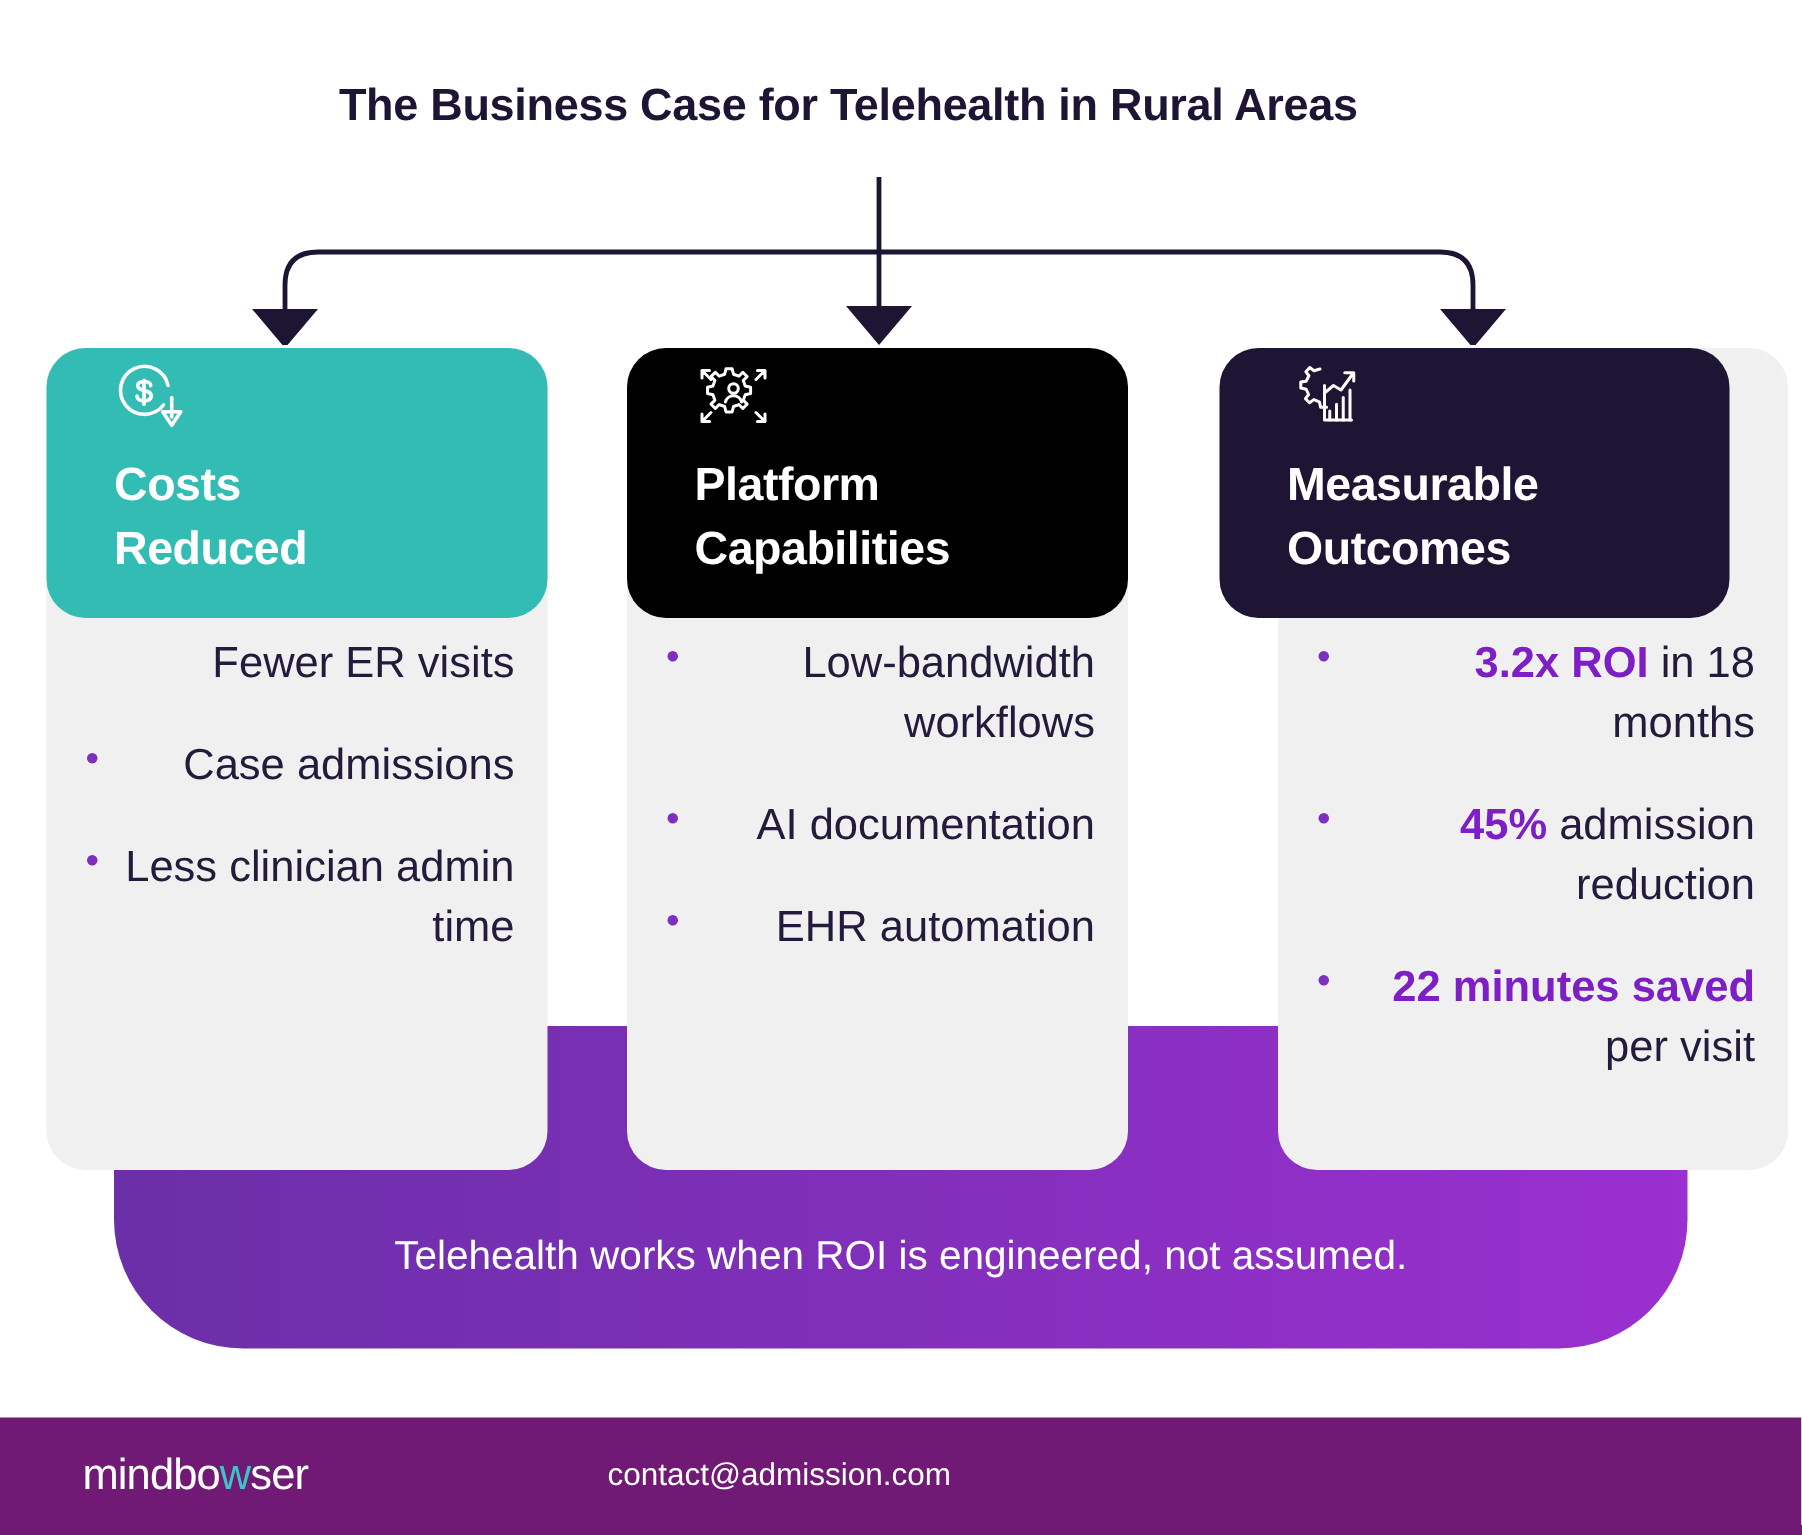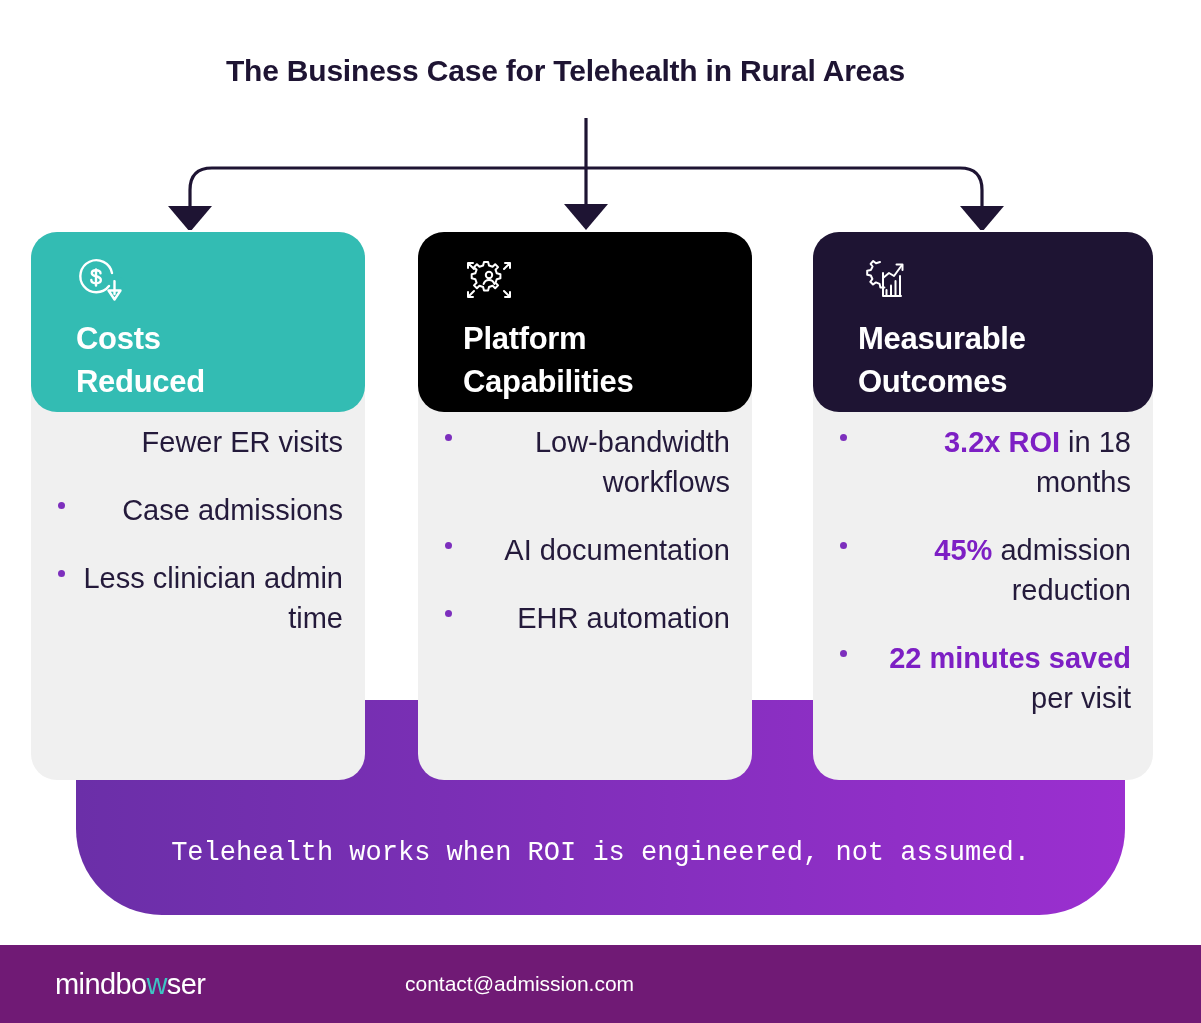--- a/index.html
+++ b/index.html
@@ -35,27 +35,26 @@
     top: 100px;
     left: 0;
     width: 1201px;
     height: 130px;
   }
 
   
   .banner {
     position: absolute;
     left: 76px;
-    top: 700px;
+    top: 684px;
     width: 1049px;
     height: 215px;
     background: linear-gradient(90deg, #6b2fa8 0%, #7a2fb5 35%, #9b2fd0 100%);
     border-radius: 10px 10px 86px 86px;
     z-index: 1;
-    font-family: Liberation Mono, monospace;
   }
   .banner-text {
     position: absolute;
     left: 0;
     top: 138px;
     width: 1049px;
     text-align: center;
     color: #ffffff;
     font-size: 27px;
     font-weight: 400;
@@ -76,29 +75,29 @@
     position: absolute;
     top: 0;
     left: 0;
     width: 100%;
     background: #f0f0f0;
     border-radius: 26px;
     padding-top: 190px;
     padding-bottom: 26px;
     min-height: 548px;
   }
-  .card-3 .card-body { min-height: 548px; }
+  .card-3 .card-body { min-height: 548px; margin-left: 39px; }
 
   .card-head {
     position: relative;
     z-index: 2;
     width: 100%;
     height: 180px;
     border-radius: 26px;
-    padding: 24px 0 0 45px;
+    padding: 8px 0 0 45px;
   }
   .head-teal  { background: #33bcb3; }
   .head-purple{ background: #000000; }
   .head-dark  { background: #1e1433; }
 
   .card-icon { width: 52px; height: 48px; display: block; }
 
   .card-title {
     margin-top: 14px;
     color: #ffffff;

